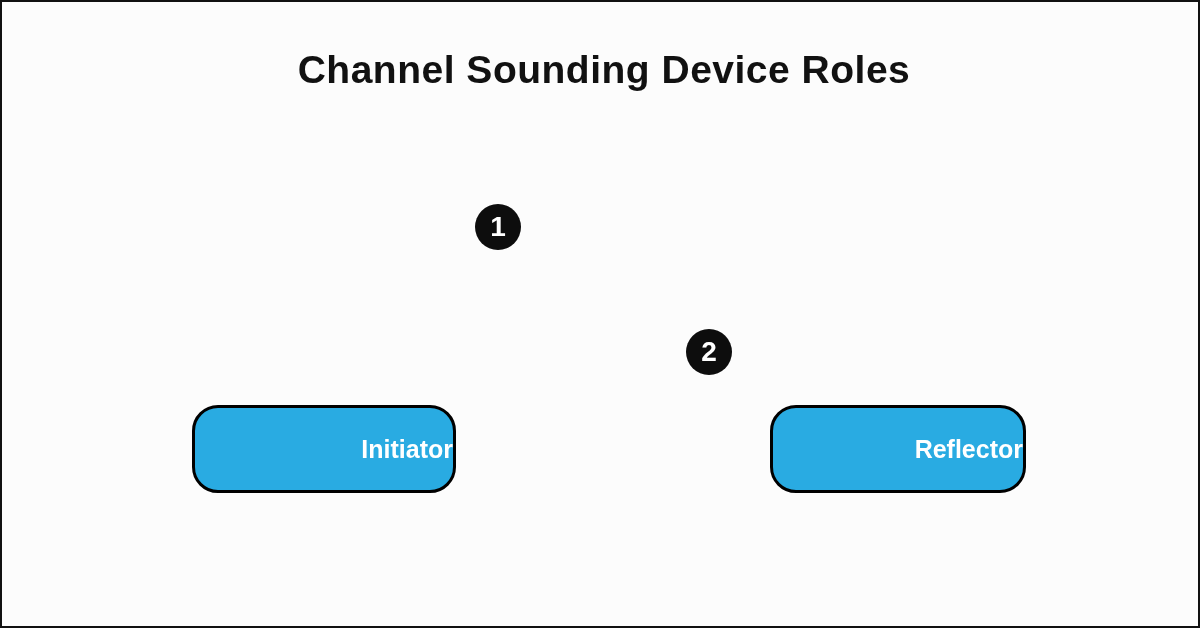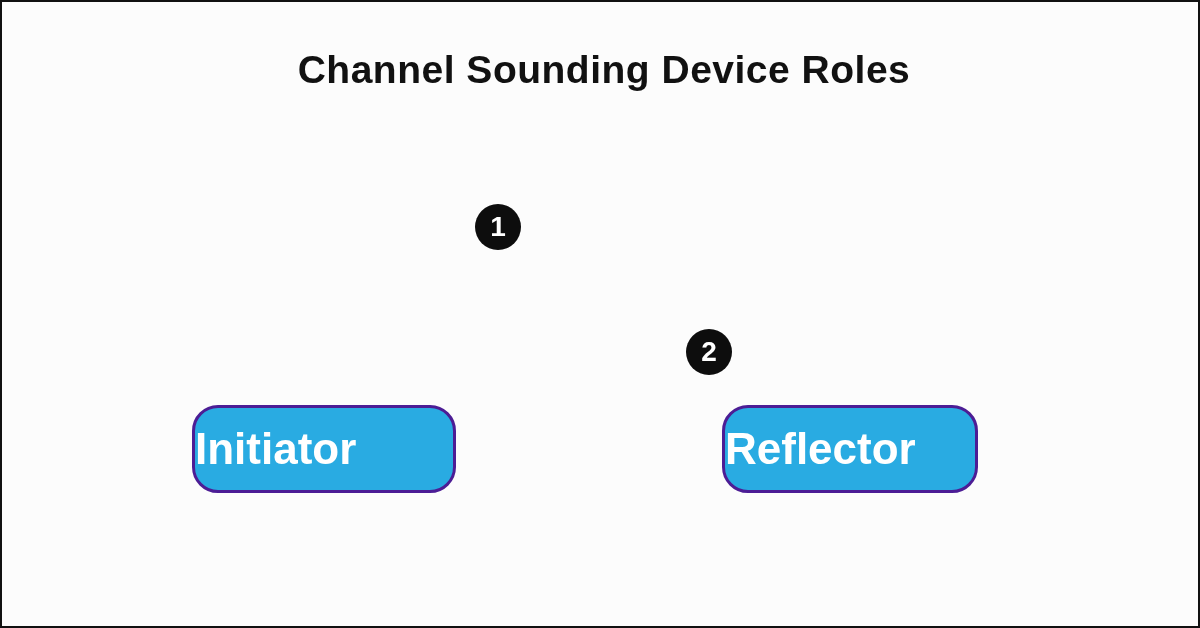--- a/index.html
+++ b/index.html
@@ -25,36 +25,36 @@
     font-size: 39px;
     font-weight: 700;
     color: #111111;
     letter-spacing: 0.5px;
   }
   .node {
     position: absolute;
     top: 403px;
     height: 82px;
     background: #29ABE2;
-    border: 3px solid #4c1d95;
+    border: 3px solid #000000;
     border-radius: 26px;
     display: flex;
     align-items: center;
-    justify-content: flex-start;
+    justify-content: flex-end;
     color: #ffffff;
-    font-size: 44px;
+    font-size: 25px;
     font-weight: 700;
     box-sizing: content-box;
   }
   .node-initiator {
     left: 190px;
     width: 258px;
   }
   .node-reflector {
-    left: 720px;
+    left: 768px;
     width: 250px;
   }
   .marker {
     position: absolute;
     width: 46px;
     height: 46px;
     background: #0d0d0d;
     border-radius: 50%;
     display: flex;
     align-items: center;

